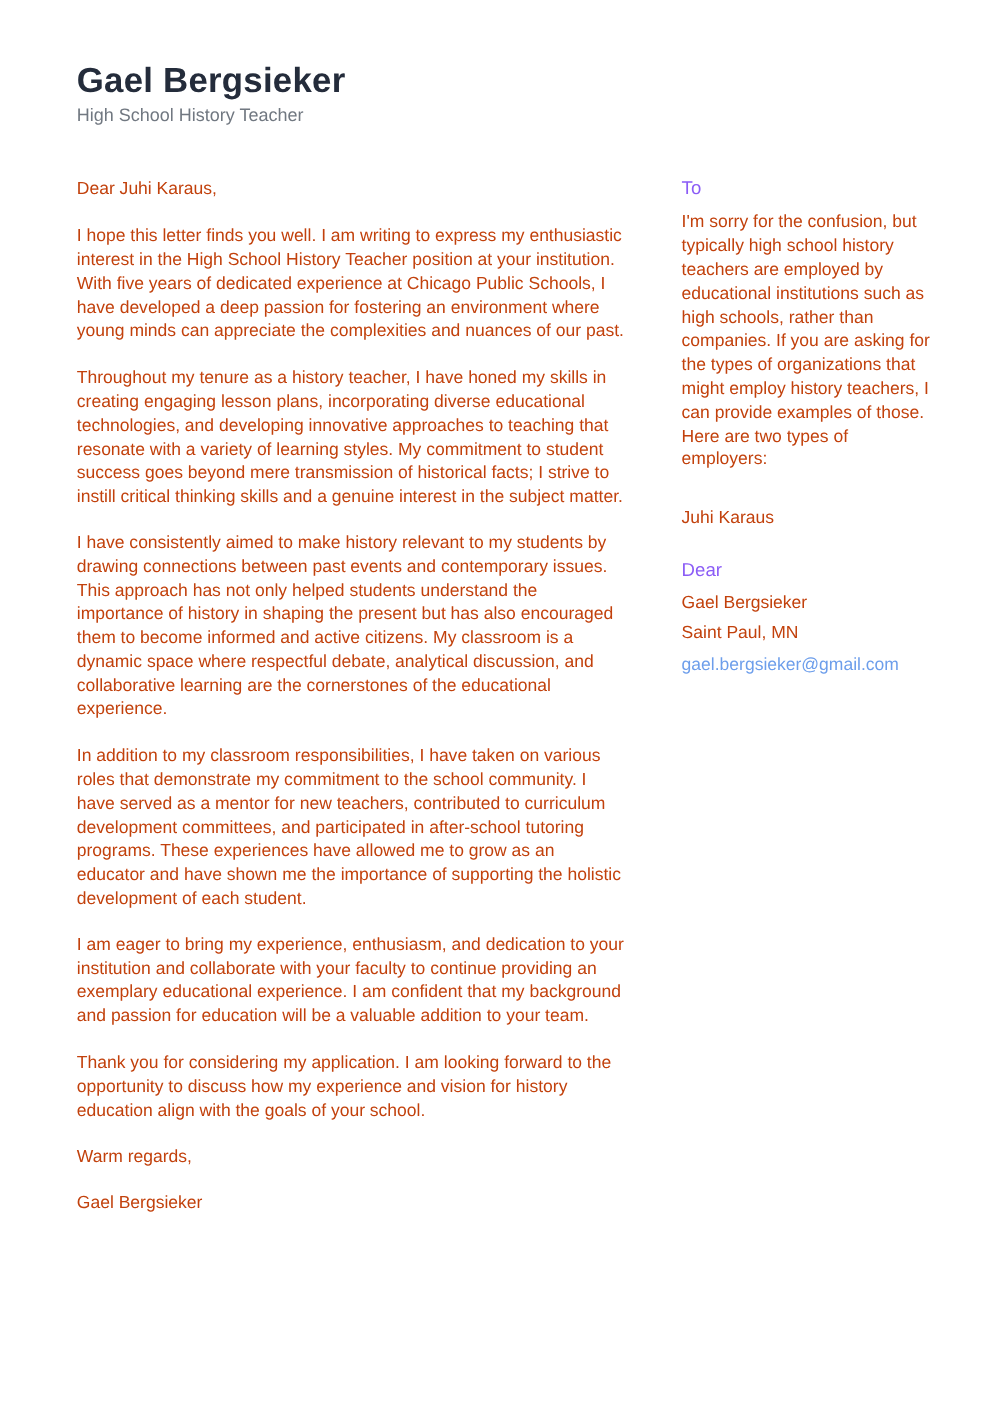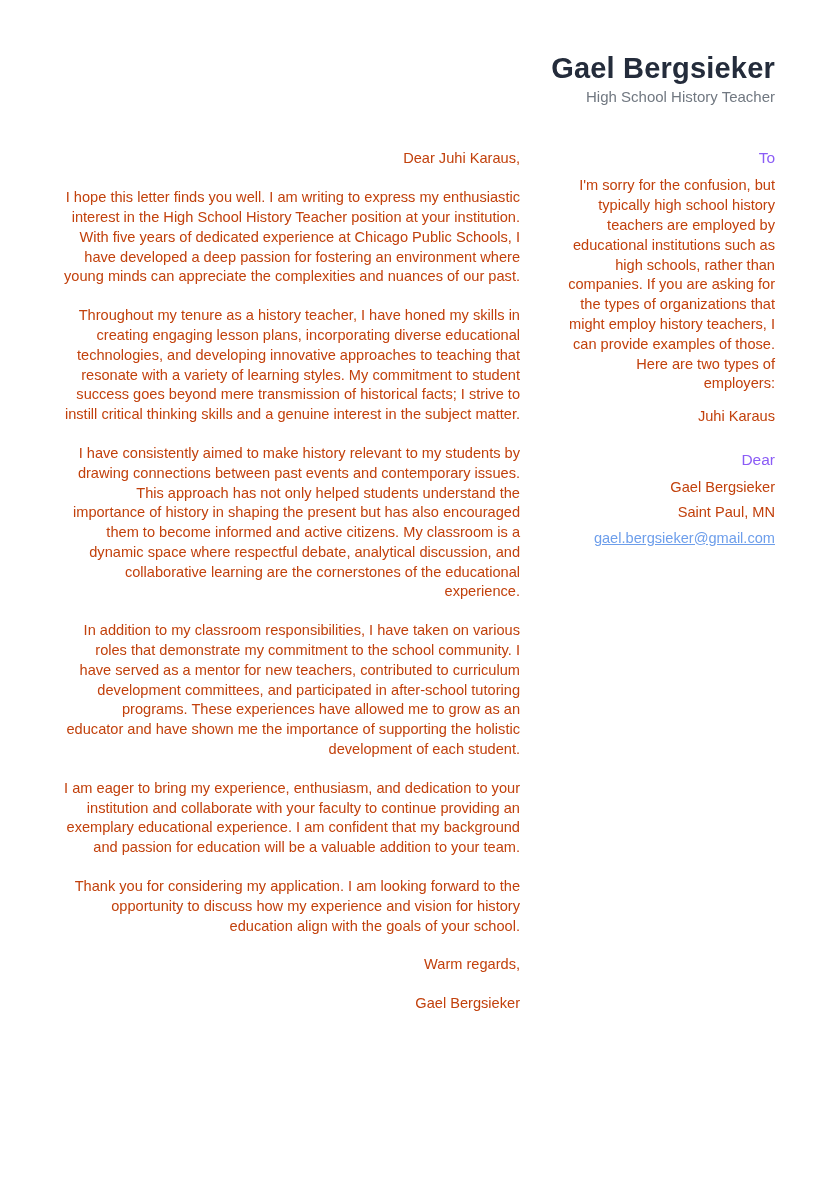--- a/index.html
+++ b/index.html
@@ -1,15 +1,15 @@
 <!DOCTYPE html>
 <html><head>
 <meta charset="utf-8">
 <style>
-  * { margin: 0; padding: 0; box-sizing: border-box; text-align: right; }
+  * { margin: 0; padding: 0; box-sizing: border-box; }
   html, body { background: #ffffff; }
   body {
     width: 833px;
     height: 1178px;
     font-family: "Liberation Sans", "DejaVu Sans", sans-serif;
     color: #3f4750;
     position: relative;
     overflow: hidden;
   }
   .page {
@@ -54,28 +54,27 @@
   .letter-col .closing {
     margin-bottom: 19px;
   }
   .letter-col .signature { margin-bottom: 0; }
   .sb-heading {
     font-size: 15.5px;
     font-weight: 400;
     color: #8b5cf6;
     margin-bottom: 9px;
   }
-  .sb-text { margin-bottom: 13px; }
+  .sb-text { margin-bottom: 29px; }
   .sb-line { margin-bottom: 6px; line-height: 19.5px; }
   .section-to { margin-bottom: 24px; }
   .sb-contact-line { margin-bottom: 5.5px; line-height: 19.5px; }
   .email-link {
     font-size: 14.6px;
     color: #6d9eeb;
-    text-decoration: underline;
     text-decoration-color: #6d9eeb;
     line-height: 19.5px;
     display: inline-block;
     cursor: pointer;
   }
 </style>
 </head>
 <body>
 
 <div class="page">

